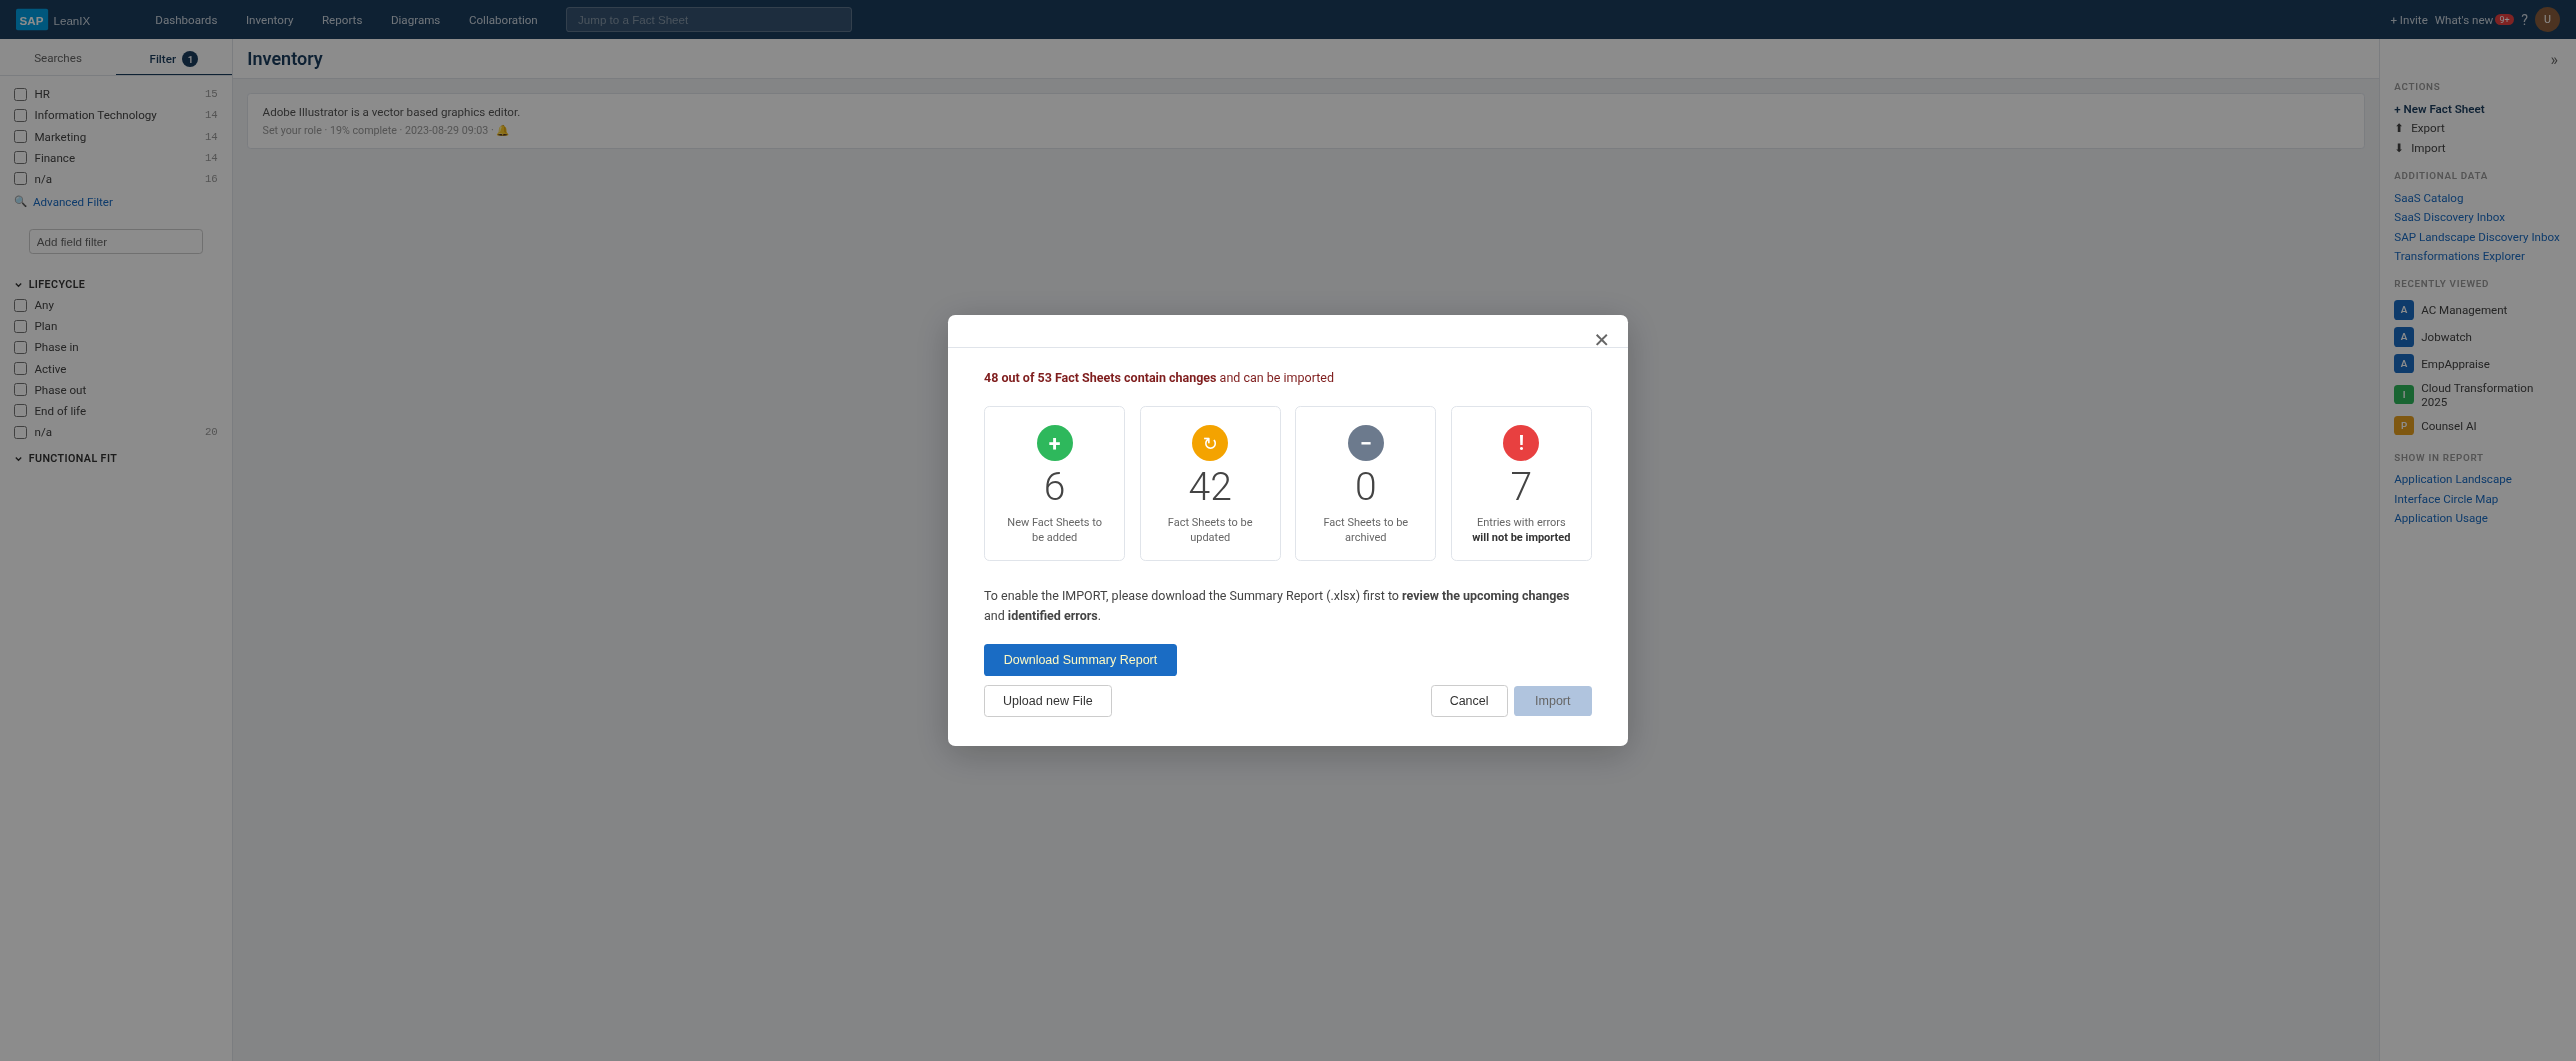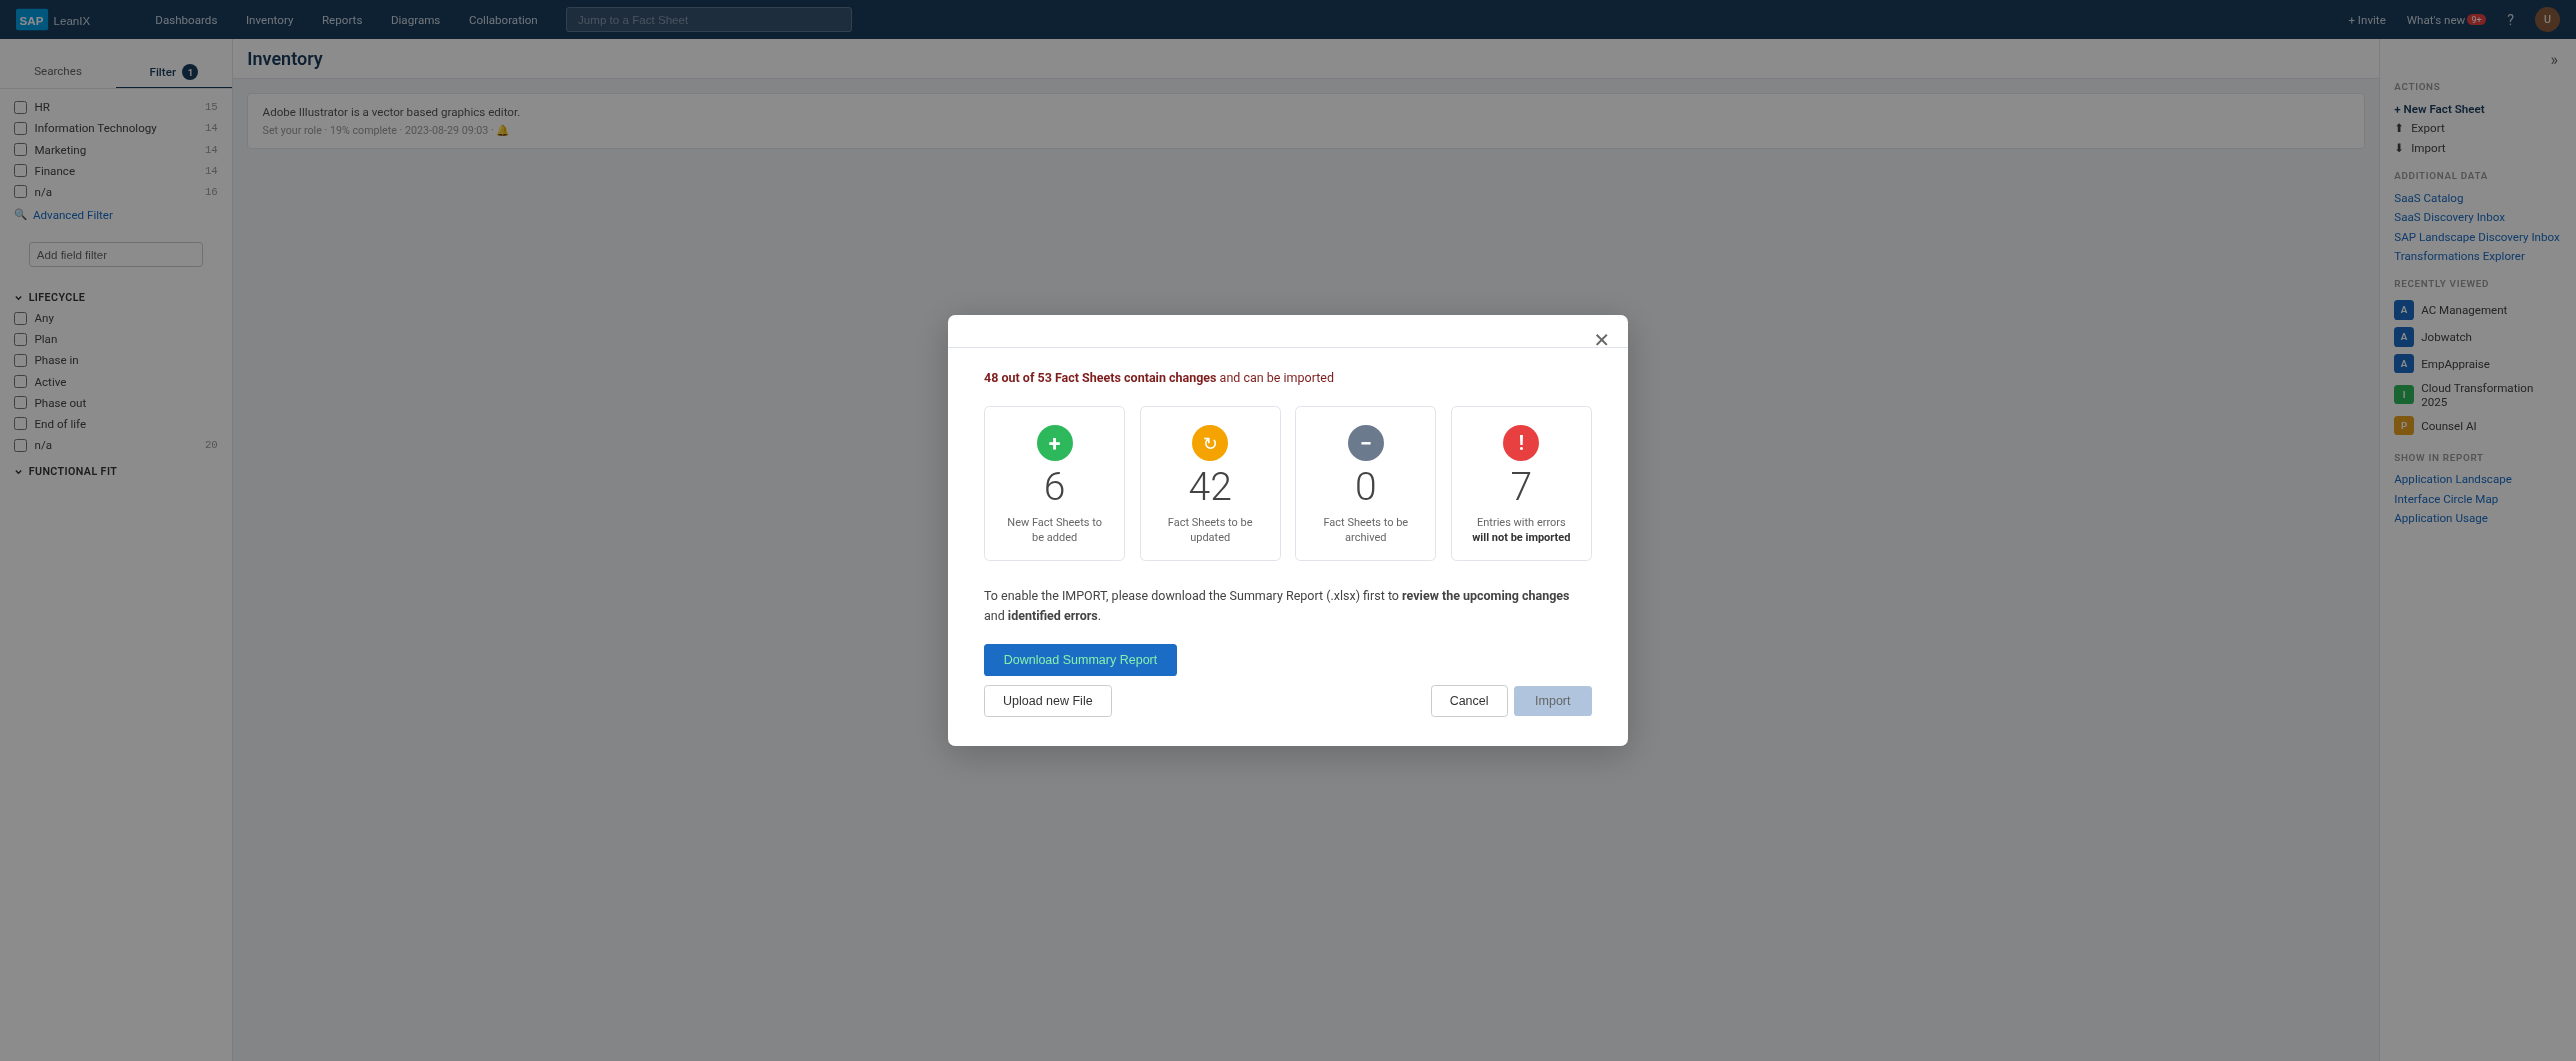--- a/index.html
+++ b/index.html
@@ -8,32 +8,32 @@
     
     .top-nav {
       display: flex; align-items: center; background: #1a3c5e; height: 39px; padding: 0 16px; gap: 7.2px; position: relative; z-index: 10;
     }
     .nav-logo { display: flex; align-items: center; margin-right: 14.3px; }
     .nav-logo svg { height: 25px; }
     .nav-item { color: #cdd6df; font-size: 11.6px; padding: 0 10.7px; cursor: pointer; white-space: nowrap; height: 39px; display: flex; align-items: center; }
     .nav-search { flex: 1; max-width: 286px; margin: 0 10.7px; }
     .nav-search input { width: 100%; background: rgba(255,255,255,0.12); border: 0.9px solid rgba(255,255,255,0.2); border-radius: 3.6px; color: #aab; padding: 5.4px 10.7px; font-size: 11.6px; outline: none; }
     .nav-search input::placeholder { color: #8899aa; }
-    .nav-actions { display: flex; align-items: center; gap: 21px; margin-left: auto; }
+    .nav-actions { display: flex; align-items: center; gap: 7px; margin-left: auto; }
     .nav-invite { color: #cdd6df; font-size: 11.6px; cursor: pointer; display: flex; align-items: center; gap: 3.6px; }
     .nav-whats-new { color: #cdd6df; font-size: 11.6px; cursor: pointer; display: flex; align-items: center; gap: 1.8px; }
     .nav-badge { background: #e84040; color: white; border-radius: 7.2px; font-size: 9px; padding: 0.9px 4.5px; }
     .nav-help { color: #cdd6df; cursor: pointer; font-size: 14.3px; display: flex; align-items: center; gap: 1.8px; }
     .nav-avatar { width: 25px; height: 25px; border-radius: 50%; background: #8b5e3c; display: flex; align-items: center; justify-content: center; color: white; font-size: 10.7px; cursor: pointer; overflow: hidden; }
 
     
     .main-layout { display: flex; height: calc(100vh - 39px); }
 
     
-    .sidebar { width: 233px; background: white; border-right: 0.9px solid #e0e4ea; overflow-y: auto; flex-shrink: 0; padding: 18px 0; }
+    .sidebar { width: 233px; background: white; border-right: 0.9px solid #e0e4ea; overflow-y: auto; flex-shrink: 0; padding: 5px 0; }
     .sidebar-tabs { display: flex; border-bottom: 0.9px solid #e0e4ea; margin-bottom: 7.2px; }
     .sidebar-tab { flex: 1; text-align: center; padding: 7.2px 0; font-size: 11.6px; color: #666; cursor: pointer; }
     .sidebar-tab.active { color: #1a3c5e; border-bottom: 1.8px solid #1a3c5e; font-weight: 500; }
     .sidebar-filter-badge { background: #1a3c5e; color: white; border-radius: 50%; width: 16px; height: 16px; font-size: 9.8px; display: inline-flex; align-items: center; justify-content: center; margin-left: 3.6px; }
     .filter-item { display: flex; align-items: center; padding: 3.6px 14.3px; font-size: 11.6px; color: #444; }
     .filter-item input[type=checkbox] { margin-right: 7.2px; }
     .filter-count { margin-left: auto; color: #999; font-size: 10.7px; font-family: Liberation Mono, monospace; }
     .advanced-filter { display: flex; align-items: center; gap: 5.4px; color: #1a6cc4; font-size: 11.6px; padding: 5.4px 14.3px; cursor: pointer; }
     .field-filter-select { margin: 7.2px 14.3px; width: calc(100% - 29px); border: 0.9px solid #ccc; border-radius: 3.6px; padding: 5.4px 7.2px; font-size: 11.6px; color: #666; background: white; cursor: pointer; appearance: none; }
     .section-header { display: flex; align-items: center; gap: 5.4px; padding: 9px 14.3px 3.6px; font-size: 10.7px; font-weight: 600; color: #333; text-transform: uppercase; letter-spacing: 0.4px; cursor: pointer; }
@@ -80,21 +80,21 @@
     .stat-icon.red { background: #e84040; color: white; }
     .stat-number { font-size: 39px; font-weight: 300; color: #444; line-height: 1; }
     .stat-label { font-size: 11px; color: #666; text-align: center; line-height: 1.4; }
     .stat-label strong { font-weight: 700; color: #333; }
 
     
     .modal-info { font-size: 12.5px; color: #444; margin-bottom: 18px; line-height: 1.6; }
     .modal-info strong { font-weight: 700; }
 
     
-    .btn-download { background: #1a6cc4; color: #86efac; border: none; border-radius: 3.6px; padding: 9px 19.7px; font-size: 12.5px; cursor: pointer; font-weight: 500; }
+    .btn-download { background: #1a6cc4; color: #fef9c3; border: none; border-radius: 3.6px; padding: 9px 19.7px; font-size: 12.5px; cursor: pointer; font-weight: 500; }
     .btn-upload { background: white; color: #333; border: 0.9px solid #ccc; border-radius: 3.6px; padding: 8px 18px; font-size: 12.5px; cursor: pointer; margin-top: 9px; }
     .modal-actions-left { display: flex; flex-direction: column; align-items: flex-start; gap: 0; }
     .modal-footer { display: flex; justify-content: space-between; align-items: flex-end; margin-top: 7.2px; }
     .modal-footer-right { display: flex; gap: 6px; align-items: center; }
     .btn-cancel { background: white; color: #333; border: 0.9px solid #ccc; border-radius: 3.6px; padding: 8px 18px; font-size: 12.5px; cursor: pointer; }
     .btn-import { background: #b0c4de; color: #666; border: none; border-radius: 3.6px; padding: 8px 21.5px; font-size: 12.5px; cursor: pointer; }
   </style>
 </head>
 <body>
 

